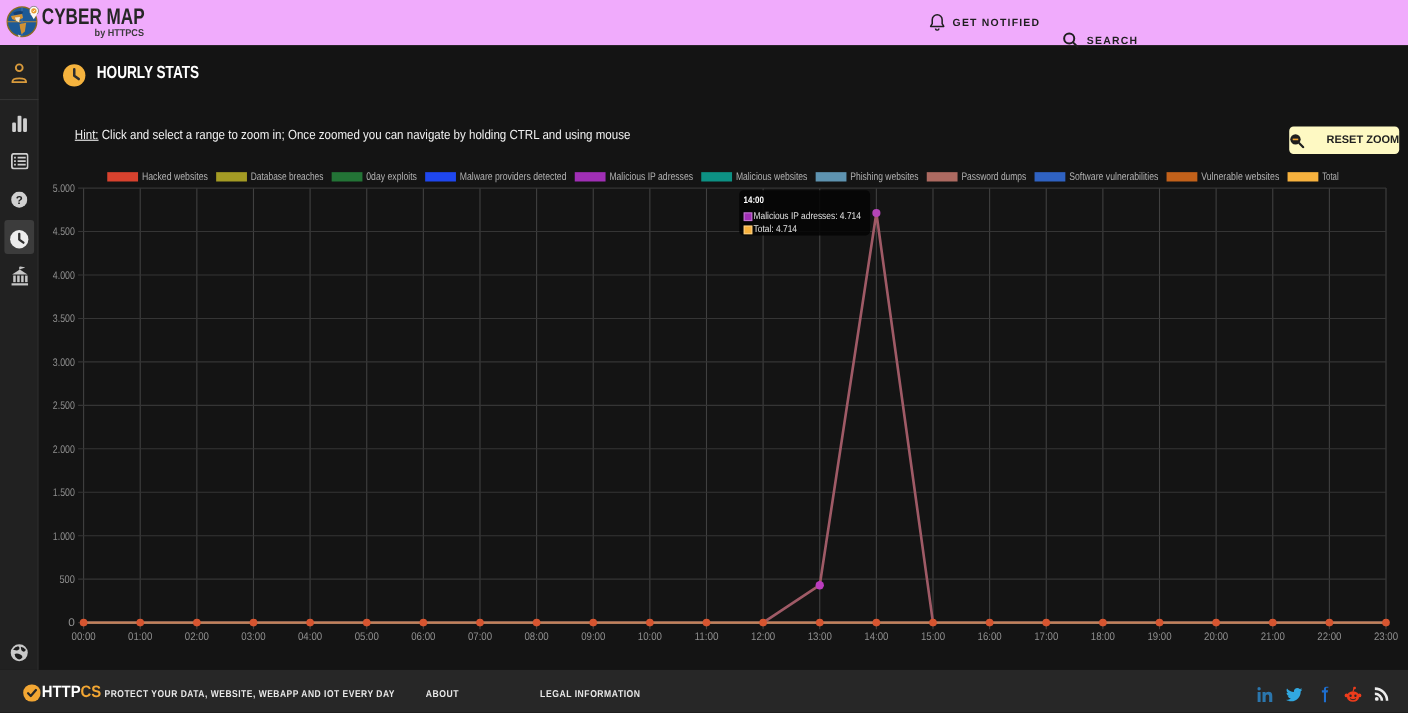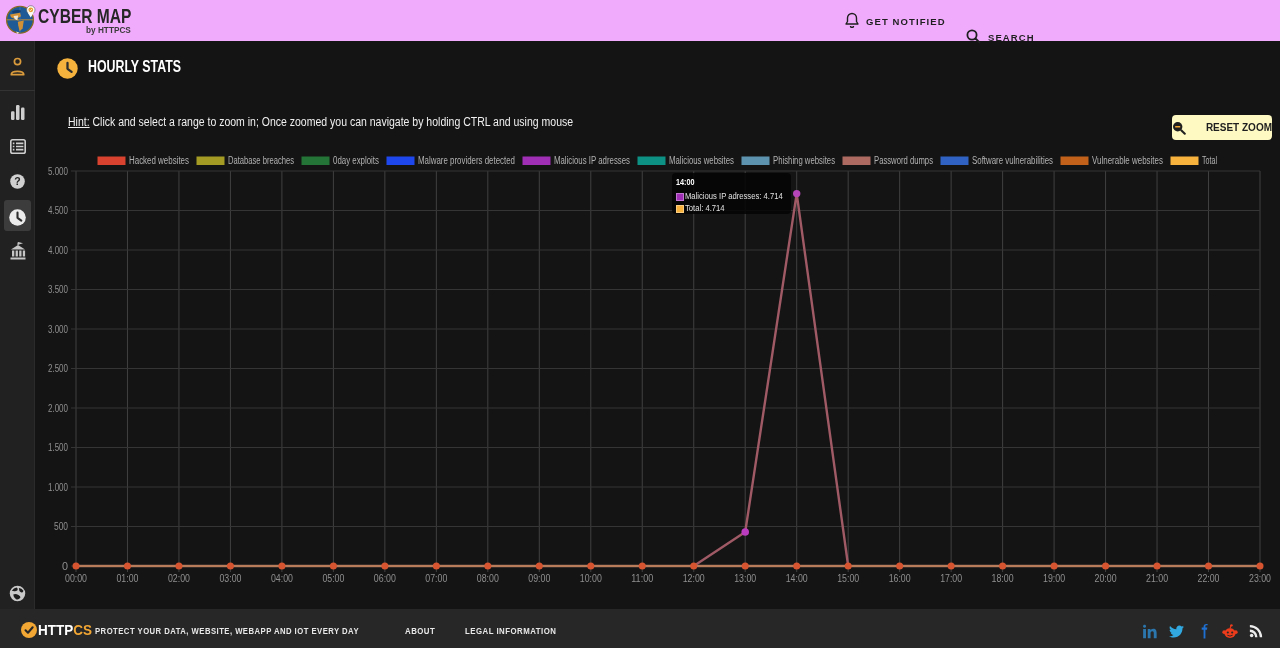--- a/index.html
+++ b/index.html
@@ -308,22 +308,22 @@
       </div>
   </div>
 
   <div id="footer">
     <svg id="f-check" width="16" height="16" viewBox="0 0 17 17">
         <circle cx="8.5" cy="8.5" r="8.5" fill="#f2a633"></circle>
         <path d="M4.8 8.8 L7.4 11.4 L12.4 5.6" fill="none" stroke="#272727" stroke-width="2.2" stroke-linecap="round" stroke-linejoin="round"></path>
       </svg>
     <div id="f-brand">HTTP<span>CS</span></div>
     <div class="ftx" style="left:95px;"><span class="cx" style="transform:scaleX(0.855);">PROTECT YOUR DATA, WEBSITE, WEBAPP AND IOT EVERY DAY</span></div>
-    <div class="ftx" style="left:405px;"><span class="cx" style="transform:scaleX(0.87);">ABOUT</span></div>
-    <div class="ftx" style="left:432px;padding-left:33px;"><span class="cx" style="transform:scaleX(0.87);">LEGAL INFORMATION</span></div>
+    <div class="ftx" style="left:387px;"><span class="cx" style="transform:scaleX(0.87);">ABOUT</span></div>
+    <div class="ftx" style="left:458px;padding-left:33px;"><span class="cx" style="transform:scaleX(0.87);">LEGAL INFORMATION</span></div>
     <svg class="f-soc" style="left:1143px;" width="15" height="15" viewBox="0 0 24 24">
         <path fill="#2b76ad" d="M4.98 3.5c0 1.38-1.11 2.5-2.48 2.5S0 4.88 0 3.5 1.11 1 2.5 1s2.48 1.12 2.48 2.5zM.22 8h4.56v14.7H.22V8zm7.37 0h4.37v2h.06c.61-1.15 2.1-2.37 4.32-2.37 4.62 0 5.47 3.04 5.47 7v8.07h-4.56v-7.15c0-1.71-.03-3.91-2.38-3.91-2.39 0-2.75 1.86-2.75 3.78v7.28H7.59V8z"></path>
       </svg>
     <svg class="f-soc" style="left:1169px;" width="15" height="15" viewBox="0 0 24 24">
         <path fill="#31a8e0" d="M23.95 4.57c-.89.39-1.83.65-2.82.77 1.01-.61 1.79-1.57 2.16-2.72-.95.56-2 .96-3.13 1.18C19.27 2.85 18 2.25 16.58 2.25c-2.72 0-4.92 2.2-4.92 4.92 0 .39.04.76.13 1.12-4.09-.2-7.71-2.16-10.14-5.13-.43.72-.67 1.56-.67 2.47 0 1.71.87 3.21 2.19 4.1-.81-.03-1.57-.25-2.23-.62v.06c0 2.39 1.69 4.37 3.95 4.83-.41.11-.85.17-1.3.17-.31 0-.62-.03-.92-.09.63 1.95 2.45 3.38 4.6 3.42-1.68 1.32-3.81 2.1-6.1 2.1-.39 0-.78-.02-1.17-.07 2.19 1.4 4.77 2.21 7.56 2.21 9.05 0 14-7.5 14-13.99 0-.21 0-.42-.02-.63.96-.69 1.8-1.56 2.46-2.55z"></path>
       </svg>
     <svg class="f-soc" style="left:1197px;" width="15" height="15" viewBox="0 0 24 24">
         <path fill="#1e6fd0" d="M13.5 9H16l.5-3.5h-3V3.6c0-1 .3-1.7 1.8-1.7H17V.1C16.6.1 15.6 0 14.5 0c-2.4 0-4 1.5-4 4.1v1.4H7.5V9H10.5v14h3V9z"></path>
       </svg>
     <svg class="f-soc" style="left:1222px;" width="16" height="15" viewBox="0 0 24 22">

